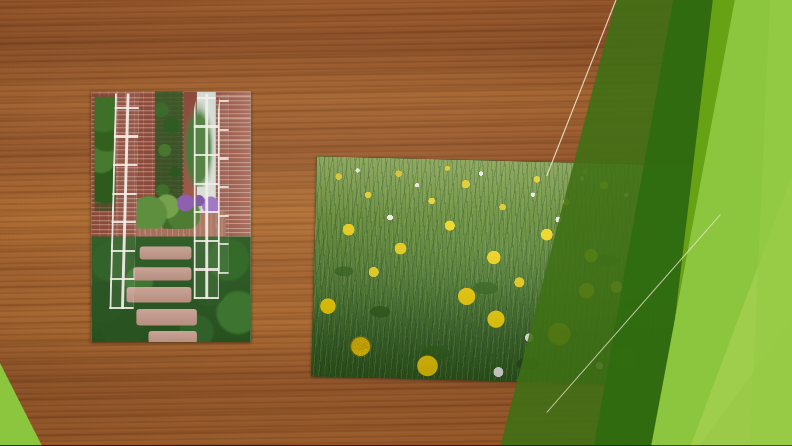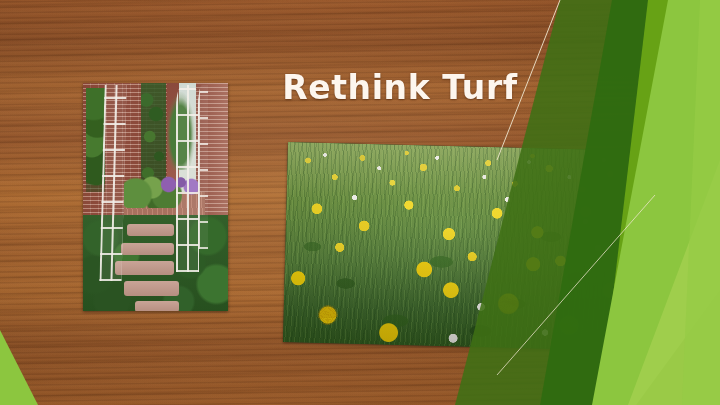--- a/index.html
+++ b/index.html
@@ -397,15 +397,14 @@
     <div class="gp-step" style="left:26%; top:70%; width:37%; height:5.5%;"></div>
     <div class="gp-step" style="left:22%; top:78%; width:41%; height:6%;"></div>
     <div class="gp-step" style="left:28%; top:87%; width:38%; height:6.5%;"></div>
     <div class="gp-step" style="left:36%; top:95.5%; width:30%; height:5%;"></div>
 
     <div class="gp-gate left"></div>
     <div class="gp-gate right"></div>
     <div class="gp-gate right2"></div>
   </div>
 
-  <div id="slide-title">Rethink Turf</div>
 
 </div>
 
 </body></html>

